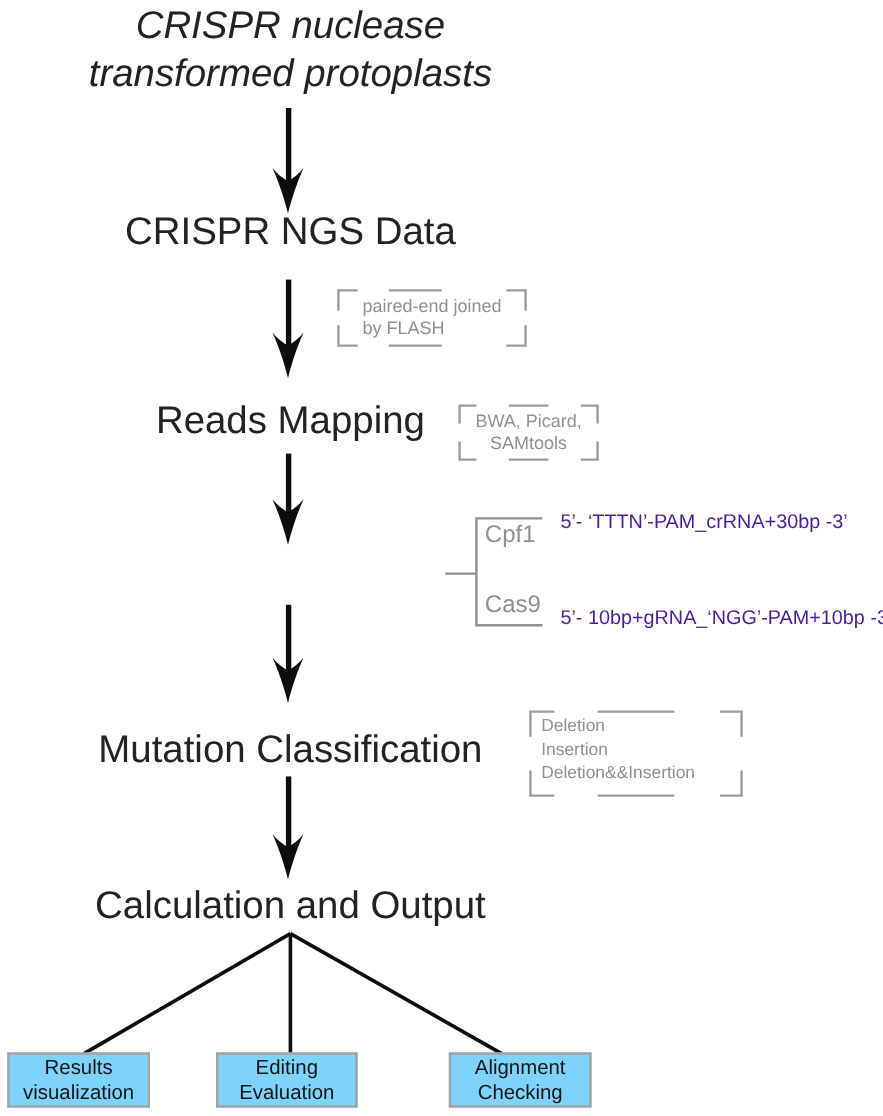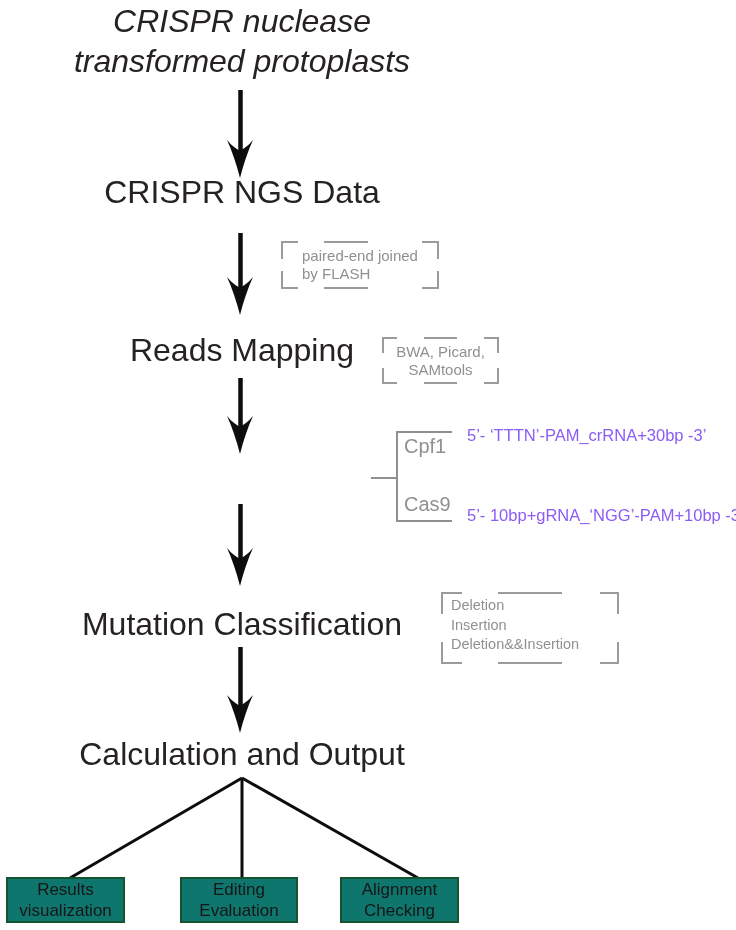--- a/index.html
+++ b/index.html
@@ -24,31 +24,31 @@
     display:flex;align-items:center;justify-content:center;text-align:left;
   }
   #note-bwa{
     left:383px;top:338px;width:115px;height:45px;font-size:15px;line-height:18px;
     display:flex;align-items:center;justify-content:center;text-align:center;
   }
   #note-mutation{left:451px;top:596px;font-size:14.5px;line-height:19.5px;text-align:left;}
   .enzyme{position:absolute;color:#8f9093;font-size:20px;line-height:22px;}
   #cpf1-label{left:404px;top:435px;}
   #cas9-label{left:404px;top:493px;}
-  .pattern{position:absolute;color:#8b5cf6;font-size:16.5px;line-height:20px;white-space:nowrap;}
+  .pattern{position:absolute;color:#4c1d95;font-size:16.5px;line-height:20px;white-space:nowrap;}
   #cpf1-seq{left:467px;top:425px;}
   #cas9-seq{left:467px;top:505px;}
   .out-box{
-    position:absolute;top:877px;height:46px;border:2px solid #14532d;box-sizing:border-box;
+    position:absolute;top:877px;height:46px;border:2px solid #a3a3a3;box-sizing:border-box;
     display:flex;align-items:center;justify-content:center;text-align:center;
-    font-size:17px;line-height:21px;color:#161616;white-space:pre-line;background:#0f766e;
+    font-size:17px;line-height:21px;color:#161616;white-space:pre-line;background:#7dd3fc;
   }
   #out-results{left:6px;width:119px;}
   #out-editing{left:180px;width:118px;}
-  #out-alignment{left:340px;width:119px;}
+  #out-alignment{left:374px;width:119px;}
 </style>
 </head>
 <body>
 
 <div class="stage">
 
   <svg class="layer" width="736" height="930" viewBox="0 0 736 930" aria-hidden="true">
 
     <g stroke="#0d0d0d" fill="#0d0d0d">
       <line x1="240.5" y1="90" x2="240.5" y2="154" stroke-width="4.5"></line>

